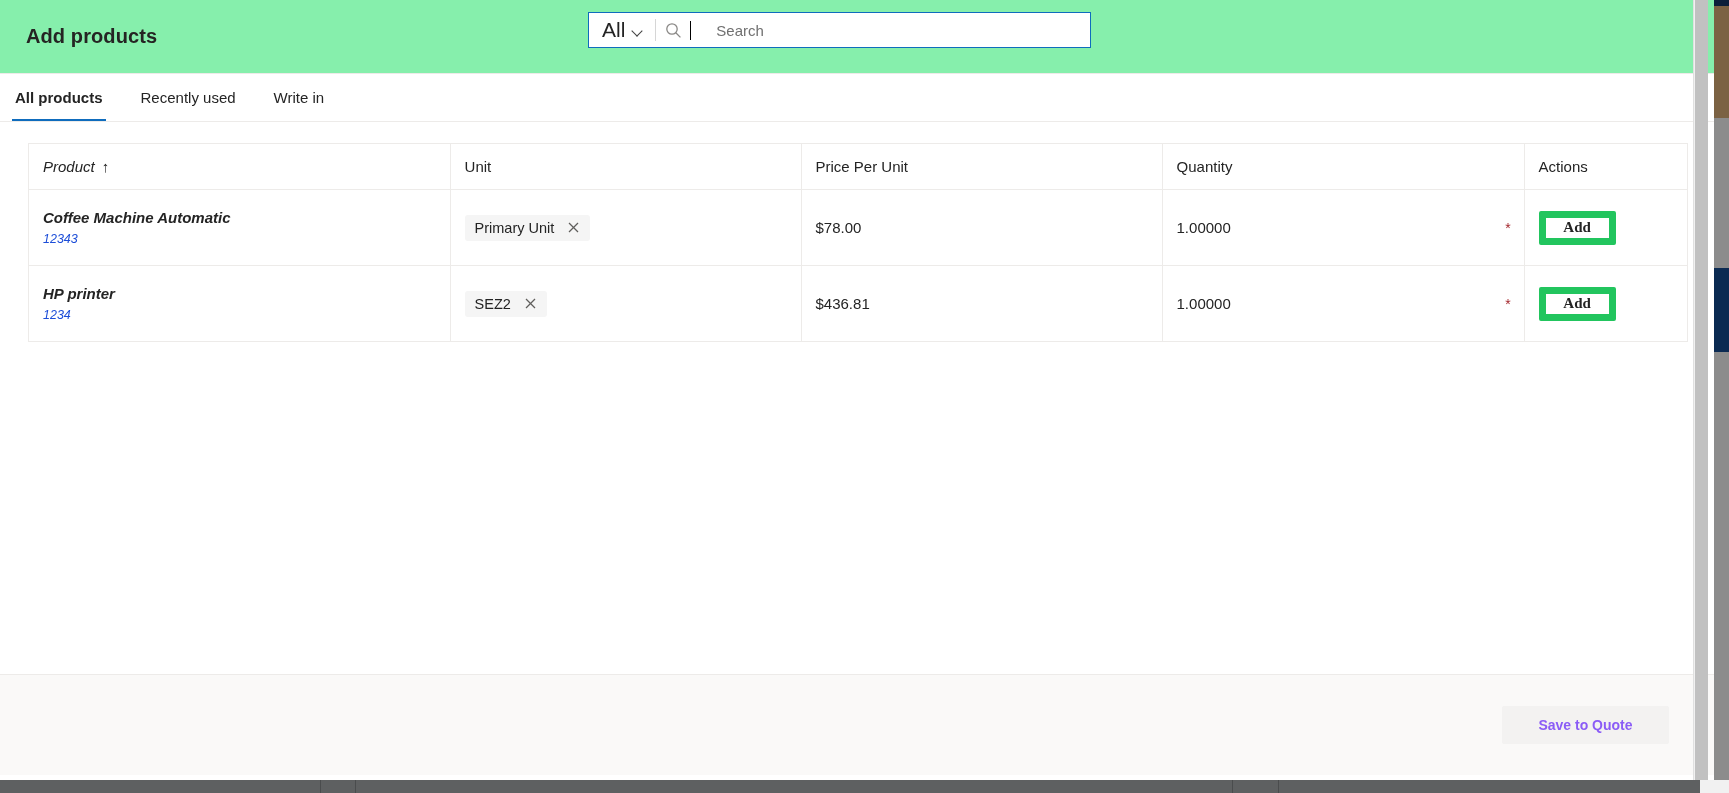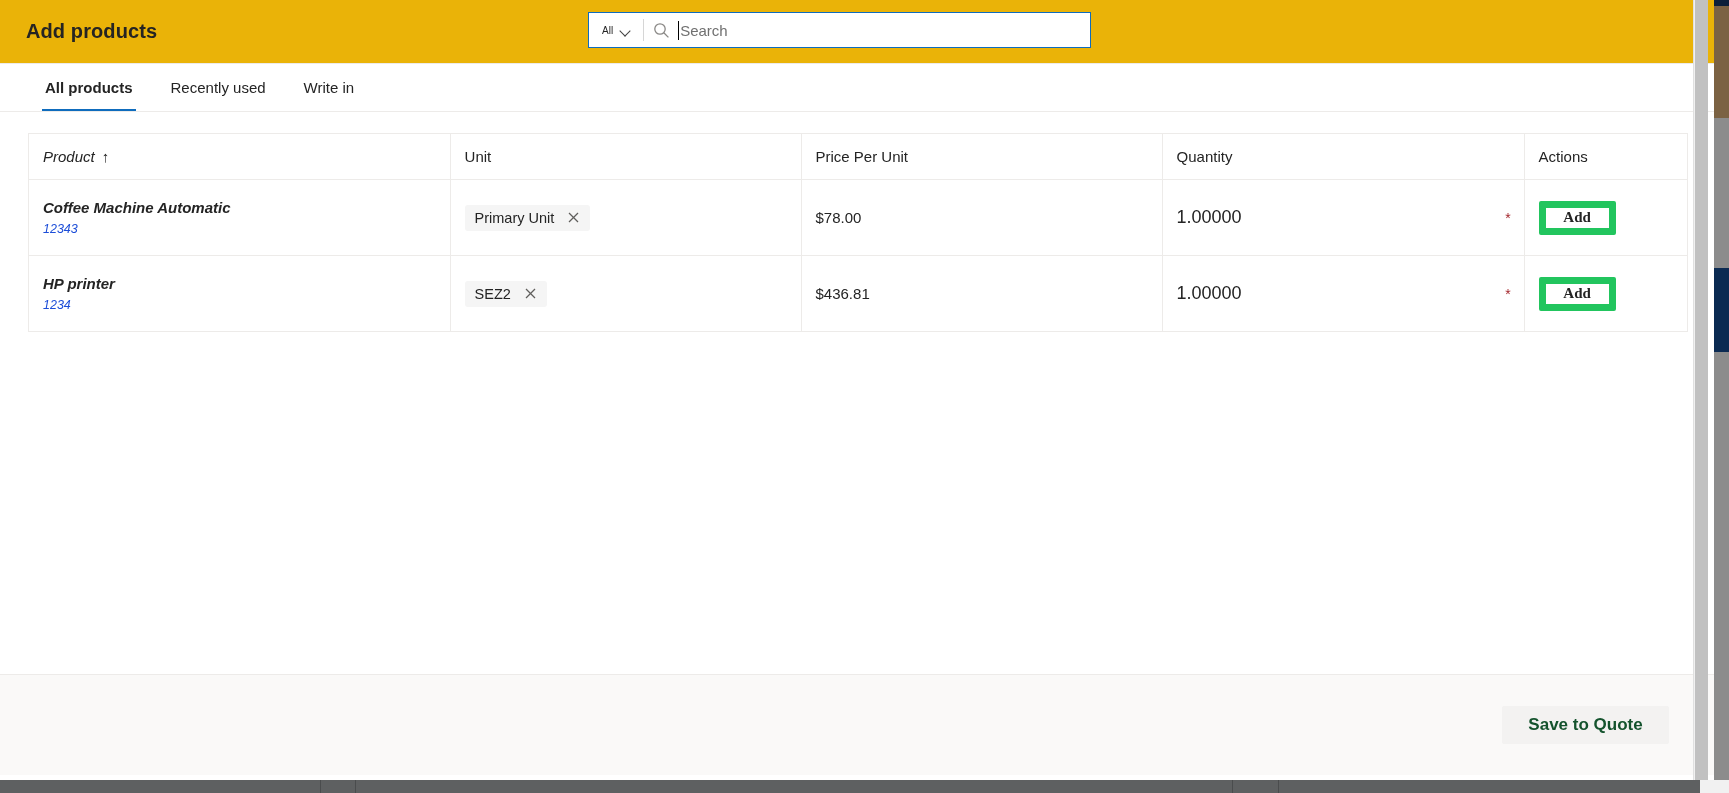--- a/index.html
+++ b/index.html
@@ -32,22 +32,22 @@
     width: 1714px;
     height: 781px;
     background: #ffffff;
     z-index: 2;
     overflow: hidden;
   }
 
   
   #header {
     position: relative;
-    height: 64px;
-    background: #eab308;
+    height: 74px;
+    background: #86efac;
     border-bottom: 1px solid #edebe9;
     display: flex;
     align-items: center;
   }
   #dialog-title {
     margin-left: 26px;
     font-size: 20px;
     font-weight: 600;
     color: #252423;
     letter-spacing: .1px;
@@ -63,21 +63,21 @@
     display: flex;
     align-items: center;
   }
   #search-scope {
     display: flex; align-items: center; gap: 8px;
     padding: 0 11px 0 13px;
     height: 100%;
     cursor: pointer;
   }
   #search-scope .scope-label {
-    font-size: 10px; color: #242424;
+    font-size: 21px; color: #242424;
   }
   .chevron-down {
     width: 11px; height: 7px;
     position: relative;
   }
   .chevron-down::before {
     content:"";
     position: absolute; left: 0; top: 0;
     width: 7px; height: 7px;
     border-right: 1.4px solid #424242;
@@ -96,20 +96,21 @@
     margin-right: 1px;
   }
   #search-input {
     border: 0; outline: 0;
     flex: 1;
     height: 100%;
     font-family: "Liberation Sans", sans-serif;
     font-size: 15px;
     color: #242424;
     background: transparent;
+    padding-left: 24px;
   }
   #search-input::placeholder { color: #707070; opacity: 1; }
 
   #header-right {
     position: absolute;
     right: 0; top: 0;
     height: 100%;
     display: flex;
     align-items: center;
   }
@@ -125,21 +126,21 @@
     margin-right: 16px; margin-left: 22px;
     display: flex; align-items: center; justify-content: center;
     cursor: pointer;
   }
 
   
   #tabs {
     height: 48px;
     display: flex;
     align-items: stretch;
-    padding-left: 42px;
+    padding-left: 12px;
     border-bottom: 1px solid #edebe9;
     background: #ffffff;
   }
   .tab {
     position: relative;
     display: flex; align-items: center;
     padding: 0 3px;
     margin-right: 32px;
     font-size: 15px;
     color: #242424;
@@ -208,21 +209,21 @@
     padding: 5px 9px 5px 10px;
     font-size: 14.5px;
     color: #242424;
   }
   .chip-close {
     display:flex; align-items:center; justify-content:center;
     width: 15px; height: 15px; cursor: pointer;
   }
 
   .qty-cell { position: relative; }
-  .qty-value { font-size: 18px; color: #242424; }
+  .qty-value { font-size: 15px; color: #242424; }
   .required-asterisk {
     position: absolute;
     right: 13px; top: 50%;
     transform: translateY(-50%);
     color: #a4262c;
     font-size: 14px;
     line-height: 1;
   }
 
   .add-button {
@@ -253,23 +254,23 @@
     justify-content: flex-end;
   }
   #save-quote-button {
     margin-right: 45px;
     min-width: 167px; height: 38px;
     display: inline-flex; align-items: center; justify-content: center;
     background: #f3f2f1;
     border: 1px solid #f3f2f1;
     border-radius: 2px;
     font-family: "Liberation Sans", sans-serif;
-    font-size: 17px;
+    font-size: 14px;
     font-weight: 600;
-    color: #14532d;
+    color: #8b5cf6;
     cursor: default;
   }
 
   
   #vscroll {
     position: absolute;
     top: 0; right: 6px;
     width: 15px; height: 781px;
     background: #f1f1f1;
     border-left: 1px solid #e0e0e0;

